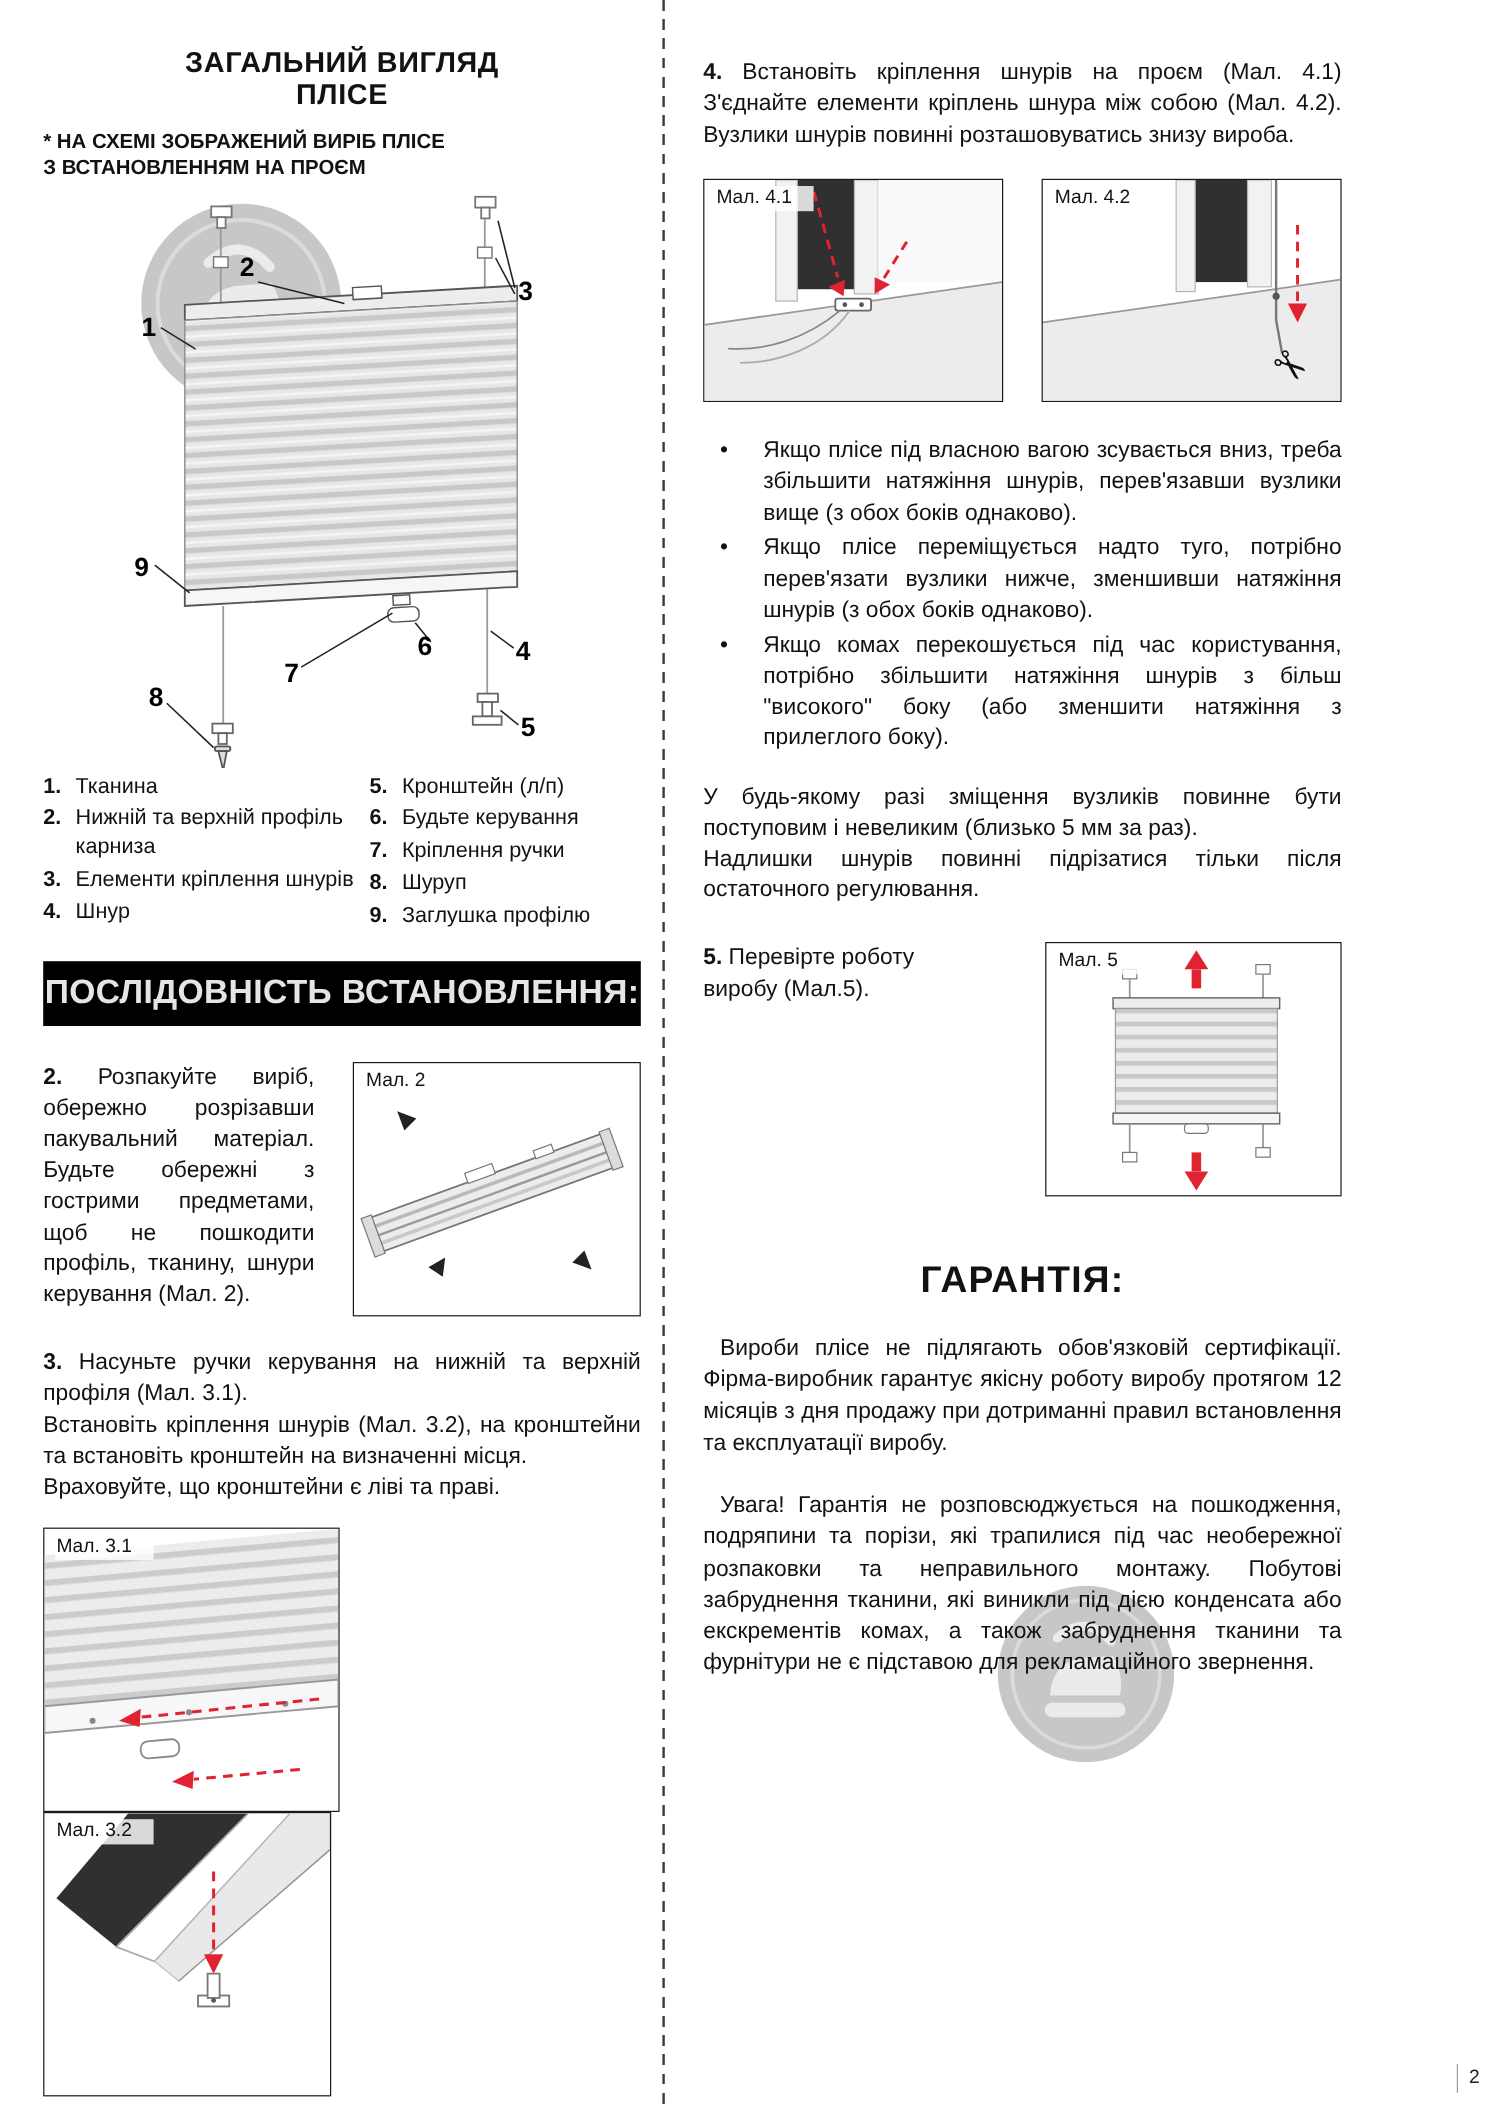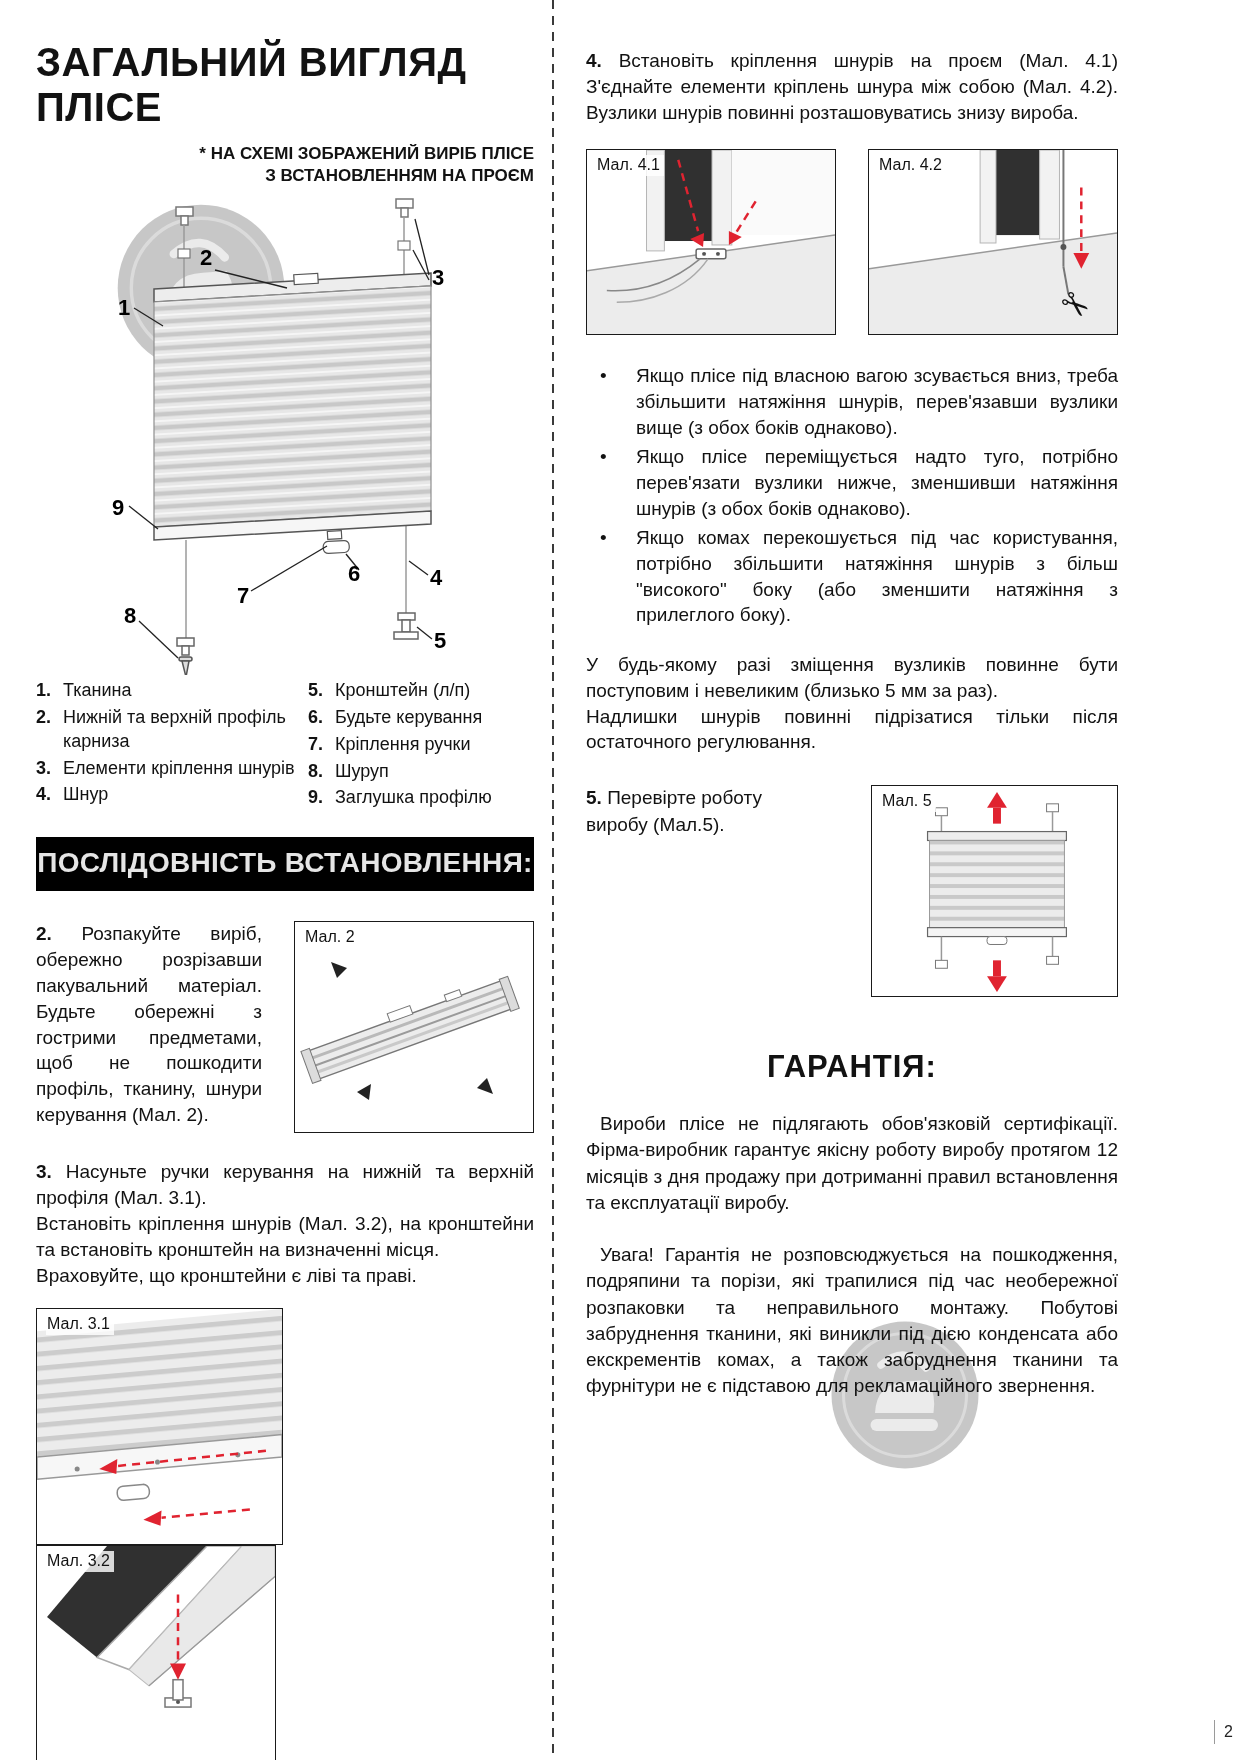--- a/index.html
+++ b/index.html
@@ -16,22 +16,22 @@
   }
   .divider {
     position: absolute;
     left: 552px; top: 0;
     width: 2px; height: 100%;
     background: repeating-linear-gradient(to bottom, #3a3a3a 0 9px, transparent 9px 16px);
   }
   .col-left  { position: absolute; left: 36px;  top: 0; width: 498px; }
   .col-right { position: absolute; left: 586px; top: 0; width: 532px; }
 
-  .title { margin-top: 40px; font-weight: bold; font-size: 40px; line-height: 1.12; letter-spacing: .5px; }
-  .subtitle { margin-top: 13px; text-align: right; font-weight: bold; font-size: 17px; line-height: 1.32; }
+  .title { margin-top: 40px; text-align: center; font-weight: bold; font-size: 24px; line-height: 1.12; letter-spacing: .5px; }
+  .subtitle { margin-top: 13px; text-align: left; font-weight: bold; font-size: 17px; line-height: 1.32; }
 
   .diagram-wrap { position: relative; margin-top: 6px; height: 482px; }
   .main-art { position: relative; width: 100%; height: 100%; display:block; }
 
   .watermark { position: absolute; opacity: .5; }
   .watermark svg { width: 100%; height: 100%; display: block; }
 
   .legend { display: flex; margin-top: 4px; font-size: 18px; }
   .legend-col-a { width: 272px; }
   .legend-col-b { width: 226px; }
@@ -41,21 +41,21 @@
 
   .banner { margin-top: 24px; background: #000; color: #e5e5e5; text-align: center; font-weight: bold; font-size: 28px; padding: 10px 0 12px; letter-spacing: .3px; }
 
   .step-text { font-size: 19px; line-height: 1.36; text-align: justify; }
   .bold { font-weight: bold; }
 
   .step2-row { display: flex; gap: 32px; margin-top: 30px; align-items: flex-start; }
   .step2-row .step-text { flex: 1; }
 
   .figbox { border: 1.5px solid #1a1a1a; position: relative; background: #fff; flex: none; overflow: hidden; }
-  .figlabel { position: absolute; top: 5px; left: 9px; font-size: 16px; z-index: 2; background: rgba(255,255,255,.82); padding: 1px 4px 2px 1px; }
+  .figlabel { position: absolute; top: 5px; left: 9px; font-size: 16px; z-index: 2; background: rgba(255,255,255,.82); padding: 1px 18px 2px 1px; }
   .figart { position: absolute; inset: 0; width: 100%; height: 100%; display: block; }
 
   .fig2  { width: 240px; height: 212px; }
   .fig31 { width: 247px; height: 237px; }
   .fig32 { width: 240px; height: 237px; }
   .fig41 { width: 250px; height: 186px; }
   .fig42 { width: 250px; height: 186px; }
   .fig5  { width: 247px; height: 212px; }
 
   .step3 { margin-top: 26px; }

